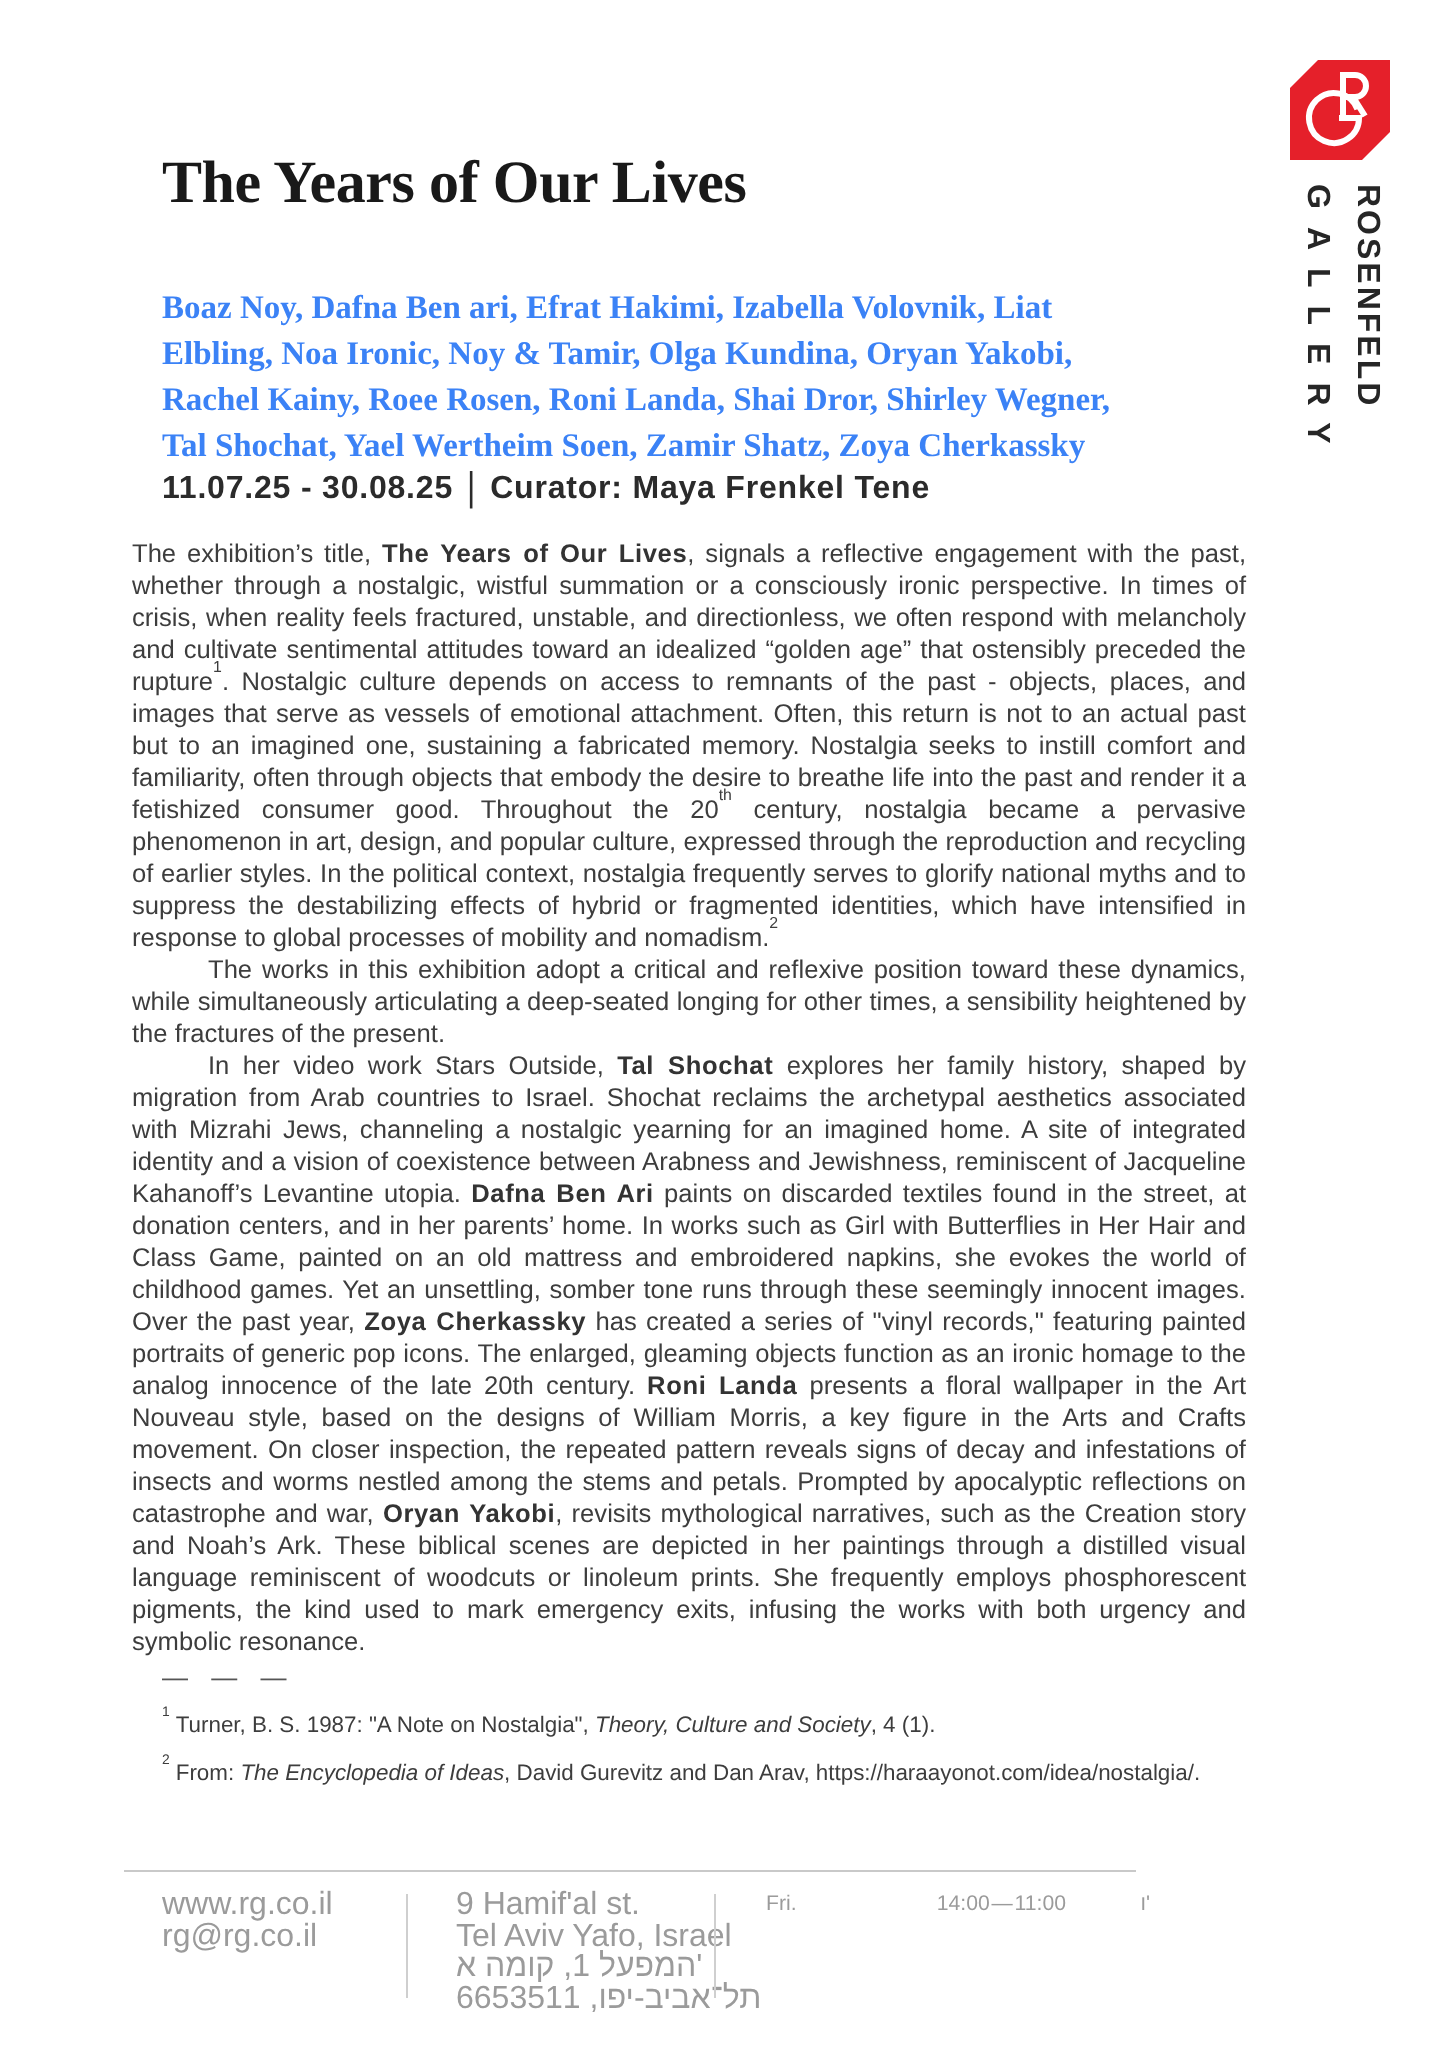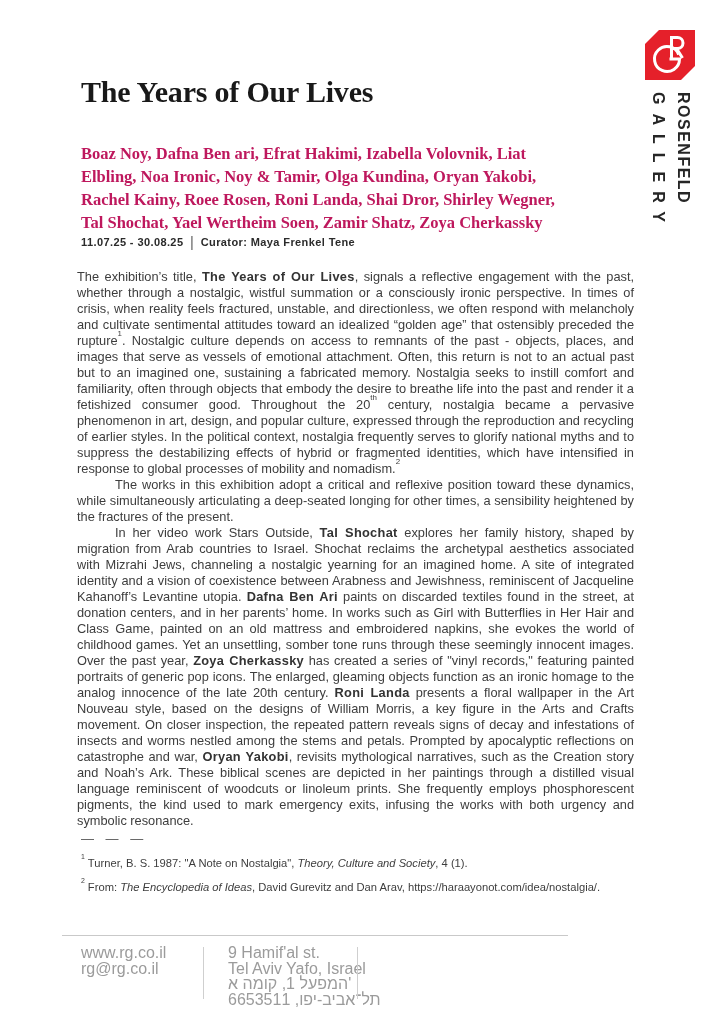--- a/index.html
+++ b/index.html
@@ -21,30 +21,30 @@
   .brand-vertical .line2 { display:block; letter-spacing:9px; }
   
   .title {
     position:absolute; left:81px; top:74px; width:560px;
     font-family:"Liberation Serif", serif; font-weight:700;
     font-size:30px; line-height:36px; letter-spacing:-0.2px; color:#191919;
   }
   .artists {
     position:absolute; left:81px; top:142px; width:500px;
     font-family:"Liberation Serif", serif; font-weight:700;
-    font-size:16.5px; line-height:23px; color:#be185d;
+    font-size:16.5px; line-height:23px; color:#3b82f6;
   }
   .dateline {
     position:absolute; left:81px; top:236px; width:560px;
-    font-size:11px; font-weight:700; color:#2b2b2b; letter-spacing:0.4px;
+    font-size:16px; font-weight:700; color:#2b2b2b; letter-spacing:0.4px;
   }
   .dateline .sep { display:inline-block; margin:0 7px; font-weight:400; color:#2b2b2b; transform:scaleY(1.25); }
   
   .bodytext {
-    position:absolute; left:77px; top:269px; width:557px;
+    position:absolute; left:66px; top:269px; width:557px;
     font-size:12.8px; line-height:16px; text-align:justify; color:#3d3d3d;
   }
   .bodytext p { text-indent:38px; }
   .bodytext p.first { text-indent:0; }
   .bodytext b { font-weight:700; letter-spacing:0.3px; color:#333; }
   .bodytext sup, .fn sup { font-size:62%; line-height:0; position:relative; top:-0.45em; }
   
   .fn-divider { position:absolute; left:81px; top:831px; font-size:13px; color:#555; letter-spacing:4px; }
   .fn { position:absolute; left:81px; width:557px; font-size:11.2px; line-height:14px; color:#3d3d3d; }
   .fn i { font-style:italic; }
@@ -108,15 +108,20 @@
   <div class="fcol fcol-address">
     <div>9 Hamif'al st.</div>
     <div>Tel Aviv Yafo, Israel</div>
     <div>המפעל 1, קומה א'</div>
     <div>תל־אביב-יפו, 6653511</div>
   </div>
 
   <div class="vdiv vdiv2"></div>
 
   <div class="hours">
+    <div class="row">
+      <span class="day">Fri.</span>
+      <span class="time">14:00 — 11:00</span>
+      <span class="he">ו'</span>
+    </div>
   </div>
 
 </div>
 
 </body></html>

